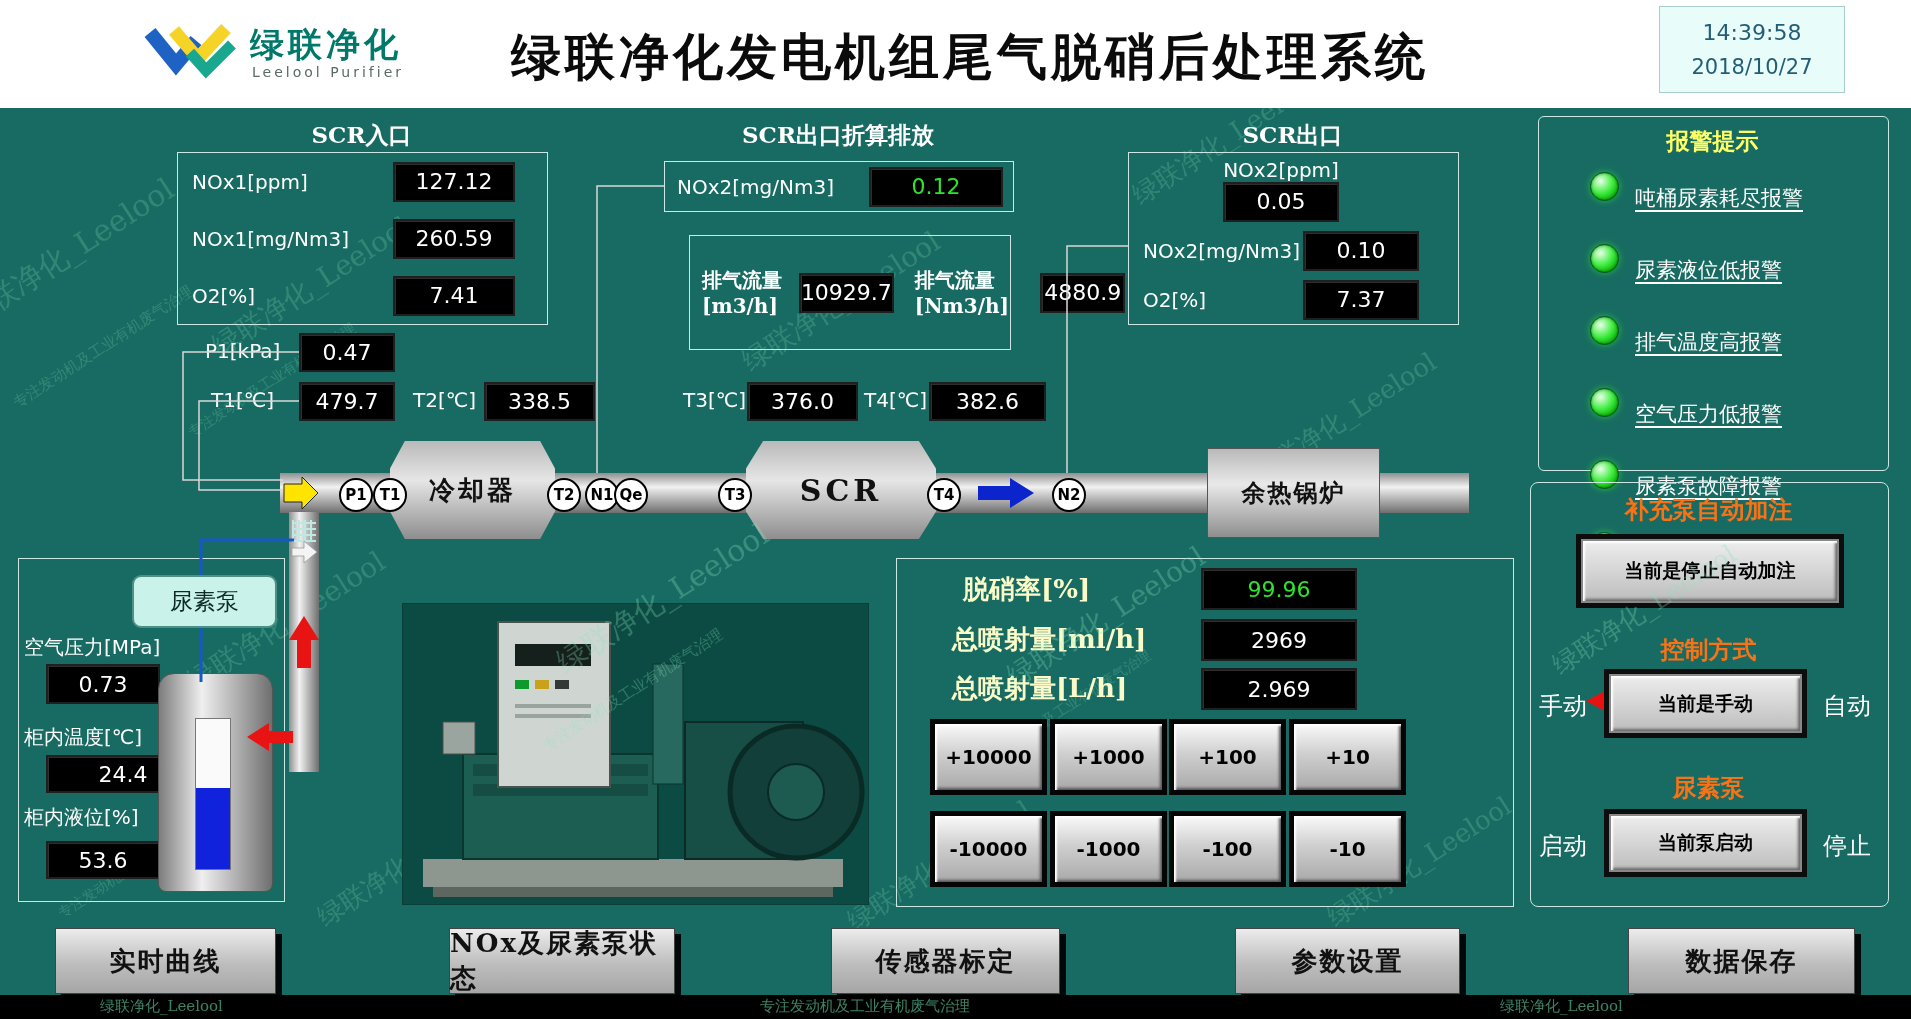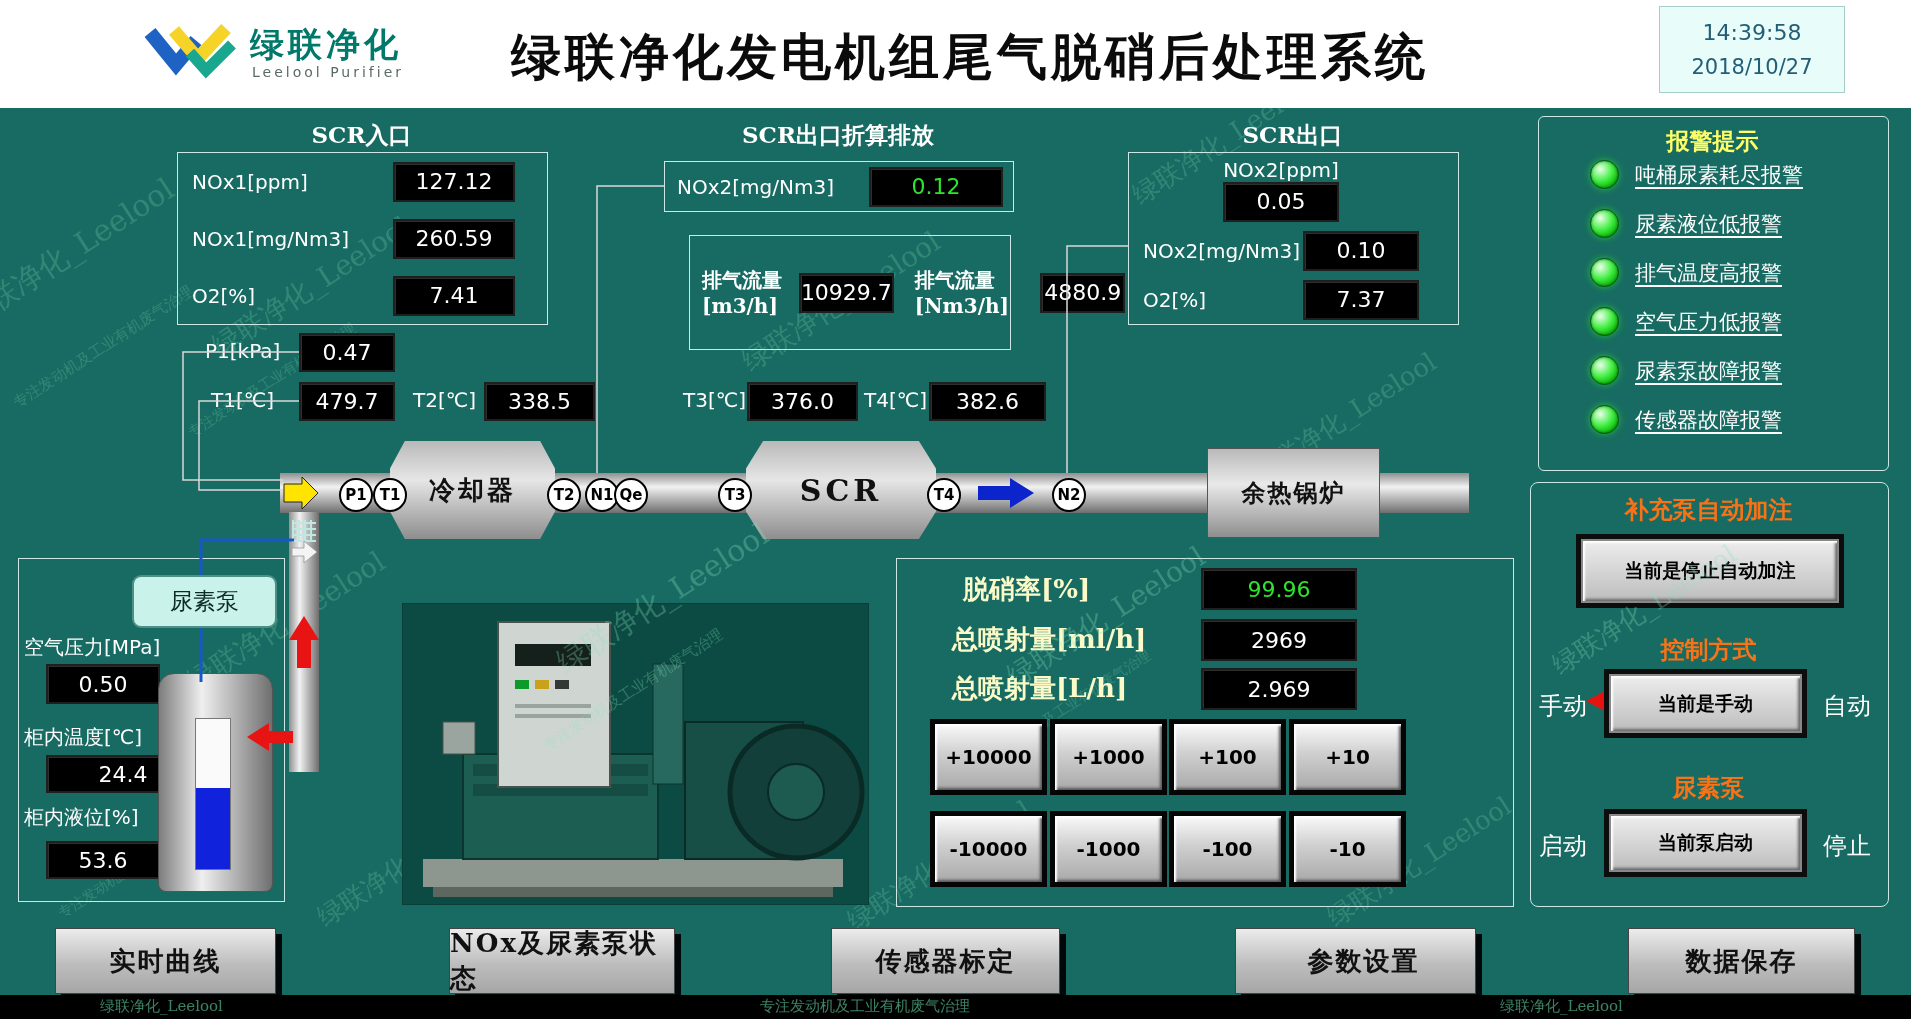--- a/index.html
+++ b/index.html
@@ -56,21 +56,21 @@
         background-image:repeating-linear-gradient(0deg,#bfe8e2 0 2px,transparent 2px 6px),
                          repeating-linear-gradient(90deg,#bfe8e2 0 2px,transparent 2px 6px);}
 
   
   .alarm-list{position:absolute;left:1538px;top:160px;width:349px;display:flex;flex-direction:column;gap:20px;z-index:2;}
   .alarm-item{display:flex;align-items:center;gap:16px;padding-left:52px;cursor:pointer;}
   .led{width:27px;height:27px;border-radius:50%;flex:0 0 27px;
        background:radial-gradient(circle at 35% 30%,#e9ffe9,#47ef47 45%,#0cbb0c 75%,#077a07);
        border:1px solid #0a5a0a;box-shadow:0 0 7px rgba(40,255,40,.55),inset 0 0 3px rgba(0,60,0,.7);}
   .alarm-text{color:#fff;font-size:21px;text-decoration:underline;text-underline-offset:5px;
-              font-family:Liberation Serif, serif;}
+              font-family:Liberation Serif, serif;margin-top:24px;}
 
   
   .btn-metal{position:absolute;background:linear-gradient(180deg,#fafafa,#cfcfcf 45%,#a9a9a9);
              border:5px solid #050505;box-shadow:inset 2px 2px 2px #fff,inset -2px -2px 3px #555;
              display:flex;align-items:center;justify-content:center;font-size:20px;font-weight:bold;color:#000;
              cursor:pointer;z-index:3;}
   .btn-ctrl{position:absolute;background:linear-gradient(180deg,#ededed,#bdbdbd);
             border:2px solid #888;box-shadow:0 0 0 5px #0d0d0d,inset 2px 2px 2px #fff,inset -2px -2px 3px #666;
             display:flex;align-items:center;justify-content:center;font-weight:bold;color:#000;cursor:pointer;
             font-family:"DejaVu Serif","Liberation Serif",serif;font-size:19px;z-index:3;}
@@ -256,21 +256,21 @@
     <polygon points="284,484 302,484 302,477 318,493 302,509 302,502 284,502" fill="#ffe400" stroke="#222" stroke-width="1"></polygon>
     <polygon points="978,486 1010,486 1010,478 1034,493 1010,508 1010,500 978,500" fill="#0b24cc"></polygon>
     <polygon points="292,548 304,548 304,541 317,552 304,563 304,556 292,556" fill="#f4f4f4" stroke="#999" stroke-width="0.8"></polygon>
     <polygon points="297,668 311,668 311,640 319,640 304,616 289,640 297,640" fill="#e81414"></polygon>
     <polygon points="293,731 269,731 269,723 247,737 269,751 269,743 293,743" fill="#e81414"></polygon>
   </svg>
 
   <div class="panel" style="left:18px;top:558px;width:265px;height:342px;"></div>
   <div class="btn-pump">尿素泵</div>
   <div class="abs lbl" style="left:24px;top:634px;z-index:3;">空气压力[MPa]</div>
-  <div class="abs vbox" style="left:46px;top:664px;width:110px;height:36px;z-index:3;">0.50</div>
+  <div class="abs vbox" style="left:46px;top:664px;width:110px;height:36px;z-index:3;">0.73</div>
   <div class="abs lbl" style="left:24px;top:724px;z-index:3;">柜内温度[℃]</div>
   <div class="abs vbox" style="left:46px;top:755px;width:110px;height:34px;z-index:3;padding-left:20px;">24.4</div>
   <div class="abs lbl" style="left:24px;top:804px;z-index:3;">柜内液位[%]</div>
   <div class="abs vbox" style="left:46px;top:841px;width:110px;height:34px;z-index:3;">53.6</div>
   <div class="tank">
     <div class="tank-gauge"></div>
   </div>
 
   <div class="gen-wrap">
     <svg width="465" height="300" viewBox="0 0 465 300">
@@ -321,21 +321,21 @@
   <div class="btn-ctrl" style="left:1609px;top:674px;width:189px;height:55px;">当前是手动</div>
   <div class="side-lbl" style="left:1823px;top:690px;">自动</div>
   <div class="rp-title" style="top:772px;">尿素泵</div>
   <div class="side-lbl" style="left:1539px;top:830px;">启动</div>
   <div class="btn-ctrl" style="left:1609px;top:814px;width:189px;height:54px;">当前泵启动</div>
   <div class="side-lbl" style="left:1823px;top:830px;">停止</div>
 
   <div class="btn-nav" style="left:55px;width:219px;">实时曲线</div>
   <div class="btn-nav" style="left:831px;width:227px;">传感器标定</div>
   <div class="btn-nav" style="left:449px;width:224px;">NOx及尿素泵状态</div>
-  <div class="btn-nav" style="left:1235px;width:223px;padding-left:16px;">参数设置</div>
+  <div class="btn-nav" style="left:1235px;width:223px;">参数设置</div>
   <div class="btn-nav" style="left:1628px;width:225px;">数据保存</div>
 
   <div id="footer">
     <span class="footer-wm" style="left:100px;">绿联净化_Leelool</span>
     <span class="footer-wm" style="left:760px;">专注发动机及工业有机废气治理</span>
     <span class="footer-wm" style="left:1500px;">绿联净化_Leelool</span>
   </div>
 
 </div>
 

